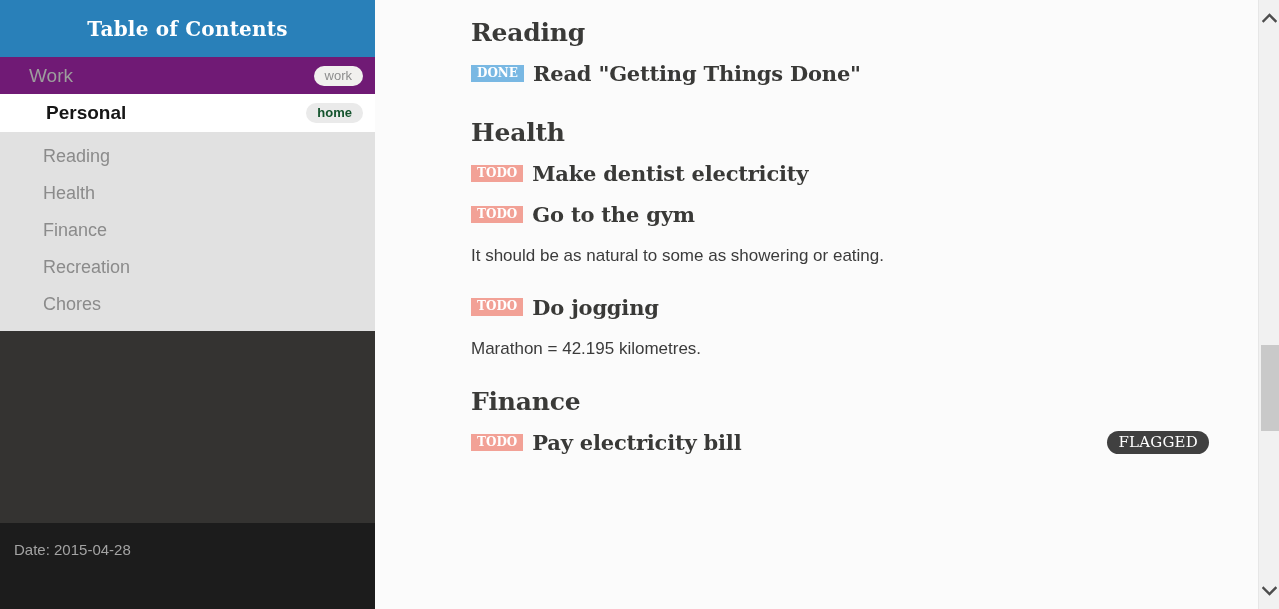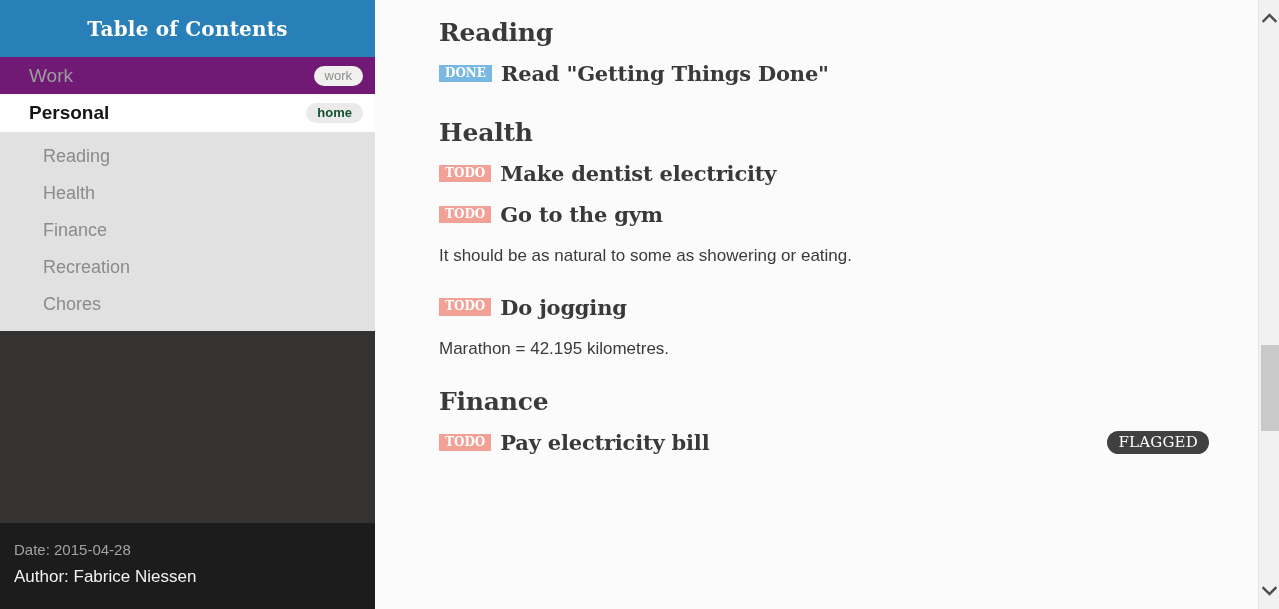--- a/index.html
+++ b/index.html
@@ -10,20 +10,21 @@
     overflow: hidden;
     background: #fbfbfb;
     font-family: "Liberation Sans", sans-serif;
   }
 
   .app {
     position: relative;
     width: 1279px;
     height: 609px;
     display: flex;
+    gap: 32px;
   }
 
   
   .sidebar {
     width: 375px;
     height: 609px;
     background: #343331;
     display: flex;
     flex-direction: column;
     flex: 0 0 375px;
@@ -57,21 +58,21 @@
     color: #9d9d9d;
     font-size: 19px;
     background: #701a75;
     position: relative;
   }
 
   .nav-current {
     height: 38px;
     display: flex;
     align-items: center;
-    padding-left: 29px;
+    padding-left: 46px;
     padding-right: 12px;
     background: #ffffff;
     color: #161616;
     font-size: 19px;
     font-weight: bold;
     position: relative;
   }
 
   .nav-sub-list {
     background: #e1e1e1;
@@ -259,21 +260,20 @@
         <div class="nav-sub">
           <span>Chores</span>
         </div>
       </div>
     </div>
 
     <div class="sidebar-spacer"></div>
 
     <div class="sidebar-footer">
       <div class="footer-date">Date: 2015-04-28</div>
-      <div class="footer-author">Author: Fabrice Niessen</div>
     </div>
 
   </div>
 
   <div class="main">
     <div class="doc">
 
       <h2 class="sect">Reading</h2>
 
       <div class="task">

